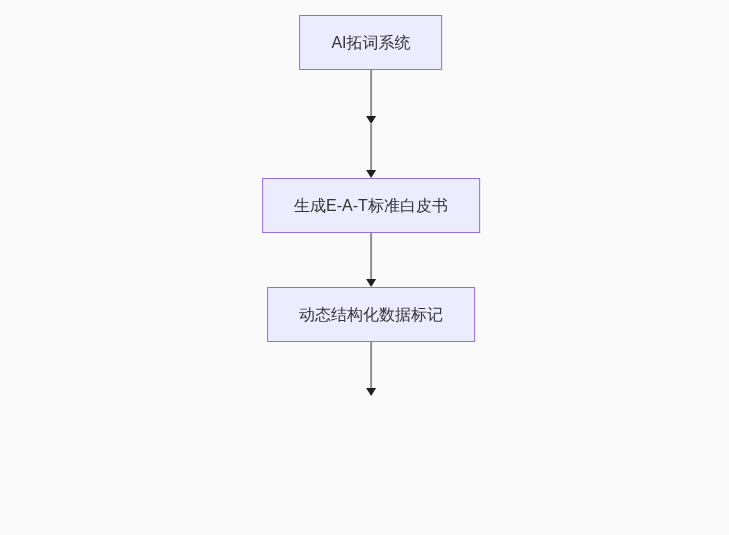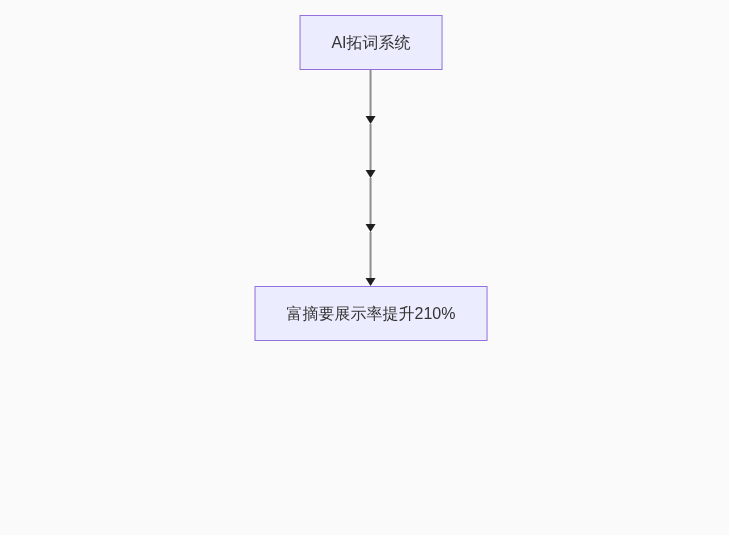--- a/index.html
+++ b/index.html
@@ -66,27 +66,28 @@
     <div class="edge-line"></div>
     <div class="edge-head"></div>
   </div>
 
 
   <div class="edge">
     <div class="edge-line"></div>
     <div class="edge-head"></div>
   </div>
 
+  <div class="node">生成E-A-T标准白皮书</div>
+
+  <div class="edge">
+    <div class="edge-line"></div>
+    <div class="edge-head"></div>
+  </div>
+
+  <div class="node">动态结构化数据标记</div>
 
   <div class="edge">
     <div class="edge-line"></div>
     <div class="edge-head"></div>
   </div>
 
 
-  <div class="edge">
-    <div class="edge-line"></div>
-    <div class="edge-head"></div>
-  </div>
-
-  <div class="node">富摘要展示率提升210%</div>
-
 </div>
 
 </body></html>

